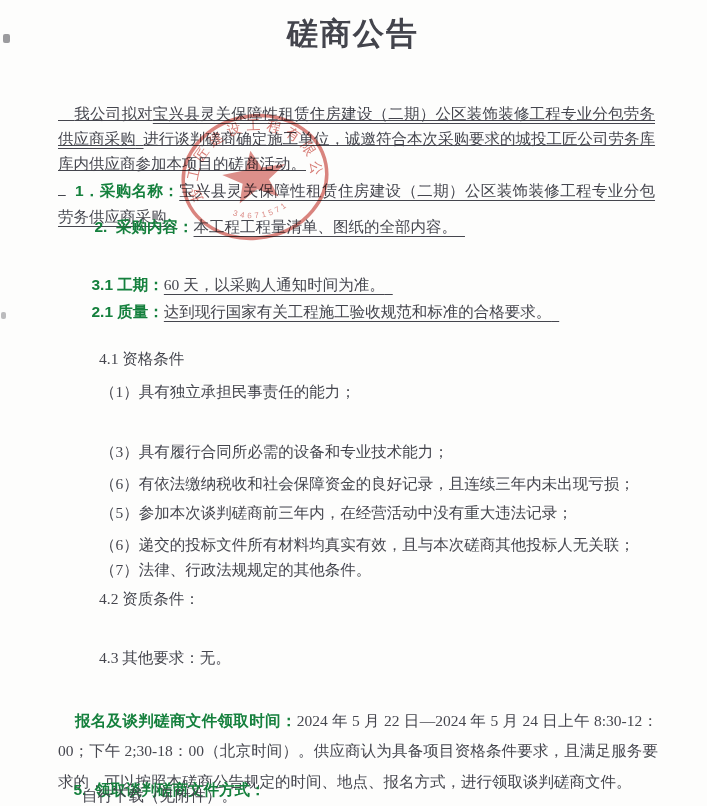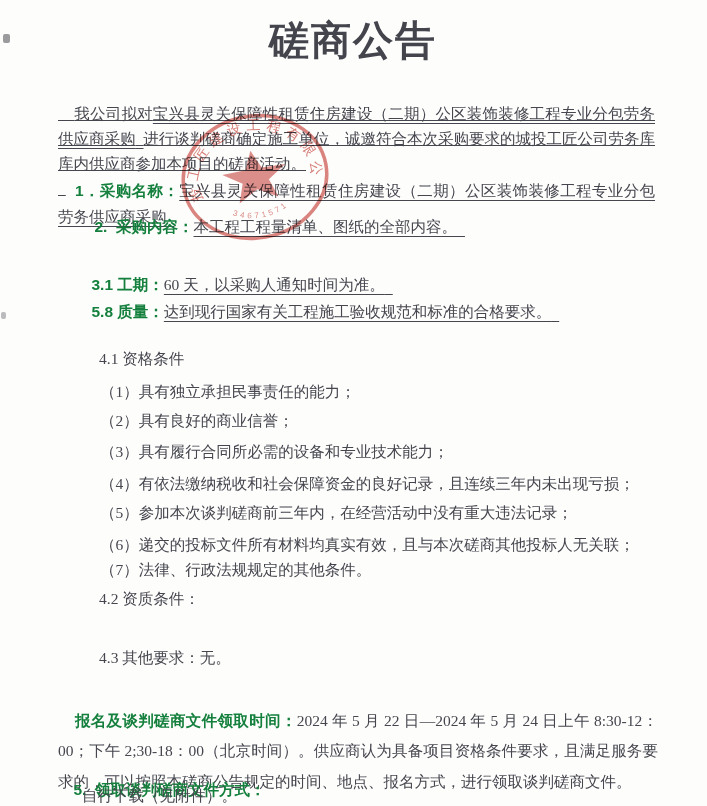--- a/index.html
+++ b/index.html
@@ -11,21 +11,21 @@
     font-size:15.5px;
   }
   .abs{position:absolute;}
   .line{white-space:pre-wrap;}
   .just{text-align:justify;}
   .hei{font-family:"Liberation Sans","DejaVu Sans",sans-serif;font-weight:700;color:#15803d;}
   .u{text-decoration:underline;text-underline-offset:4px;text-decoration-thickness:1px;}
   .u::after{content:"\00A0\00A0";text-decoration:underline;}
   .title{
     left:0;top:13px;width:706px;text-align:center;
-    font-weight:700;font-size:40px;letter-spacing:2px;color:#43444c;
+    font-weight:700;font-size:31px;letter-spacing:2px;color:#43444c;
   }
   .intro{left:58px;top:76px;width:597px;line-height:25px;text-indent:31px;text-decoration:underline;}
   .item1{left:58px;top:152px;width:597px;line-height:26px;text-indent:17px;}
   .item2{left:79px;top:199px;}
   .item3{left:70px;top:229px;}
   .i31{left:76px;top:257px;}
   .i32{left:76px;top:284px;}
   .i4{left:70px;top:313px;}
   .i41{left:99px;top:349px;}
   .cond{left:100px;}
@@ -63,30 +63,29 @@
   <div class="abs item2 line">
     <span class="hei">2.  采购内容：</span><span class="u">本工程工程量清单、图纸的全部内容。</span>
   </div>
 
 
   <div class="abs i31 line">
     <span class="hei">3.1 工期：</span><span class="u">60 天，以采购人通知时间为准。</span>
   </div>
 
   <div class="abs i32 line">
-    <span class="hei">5.8 质量：</span><span class="u">达到现行国家有关工程施工验收规范和标准的合格要求。</span>
+    <span class="hei">2.1 质量：</span><span class="u">达到现行国家有关工程施工验收规范和标准的合格要求。</span>
   </div>
 
 
   <div class="abs i41 line">4.1 资格条件</div>
 
   <div class="abs cond c0 line">（1）具有独立承担民事责任的能力；</div>
-  <div class="abs cond c1 line">（2）具有良好的商业信誉；</div>
   <div class="abs cond c2 line">（3）具有履行合同所必需的设备和专业技术能力；</div>
-  <div class="abs cond c3 line">（4）有依法缴纳税收和社会保障资金的良好记录，且连续三年内未出现亏损；</div>
+  <div class="abs cond c3 line">（6）有依法缴纳税收和社会保障资金的良好记录，且连续三年内未出现亏损；</div>
   <div class="abs cond c4 line">（5）参加本次谈判磋商前三年内，在经营活动中没有重大违法记录；</div>
   <div class="abs cond c5 line">（6）递交的投标文件所有材料均真实有效，且与本次磋商其他投标人无关联；</div>
   <div class="abs cond c6 line">（7）法律、行政法规规定的其他条件。</div>
 
   <div class="abs i42 line">4.2 资质条件：</div>
   <div class="abs i43 line">4.3 其他要求：无。</div>
 
   <div class="abs signup line just">
     <span class="hei">报名及谈判磋商文件领取时间：</span><span>2024 年 5 月 22 日—2024 年 5 月 24 日上午 8:30-12：00；下午 2;30-18：00（北京时间）。供应商认为具备项目资格条件要求，且满足服务要求的，可以按照本磋商公告规定的时间、地点、报名方式，进行领取谈判磋商文件。</span>
   </div>

